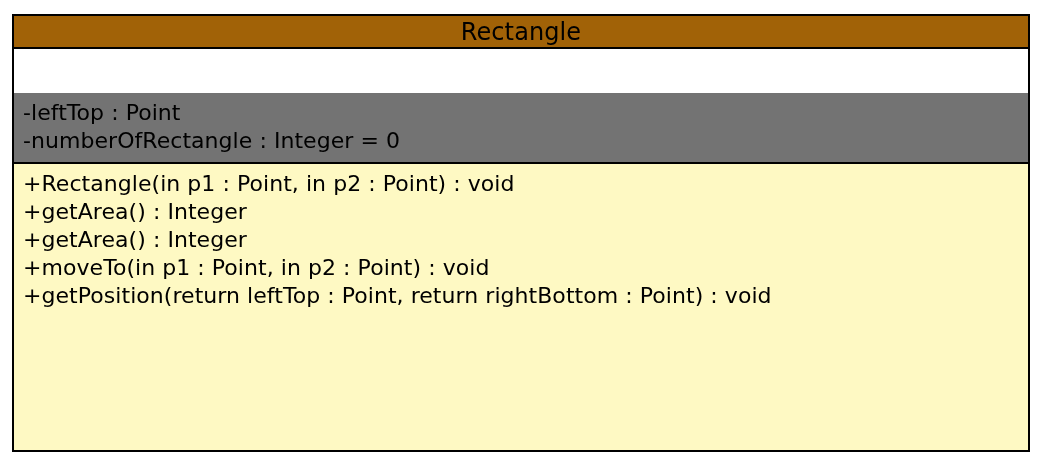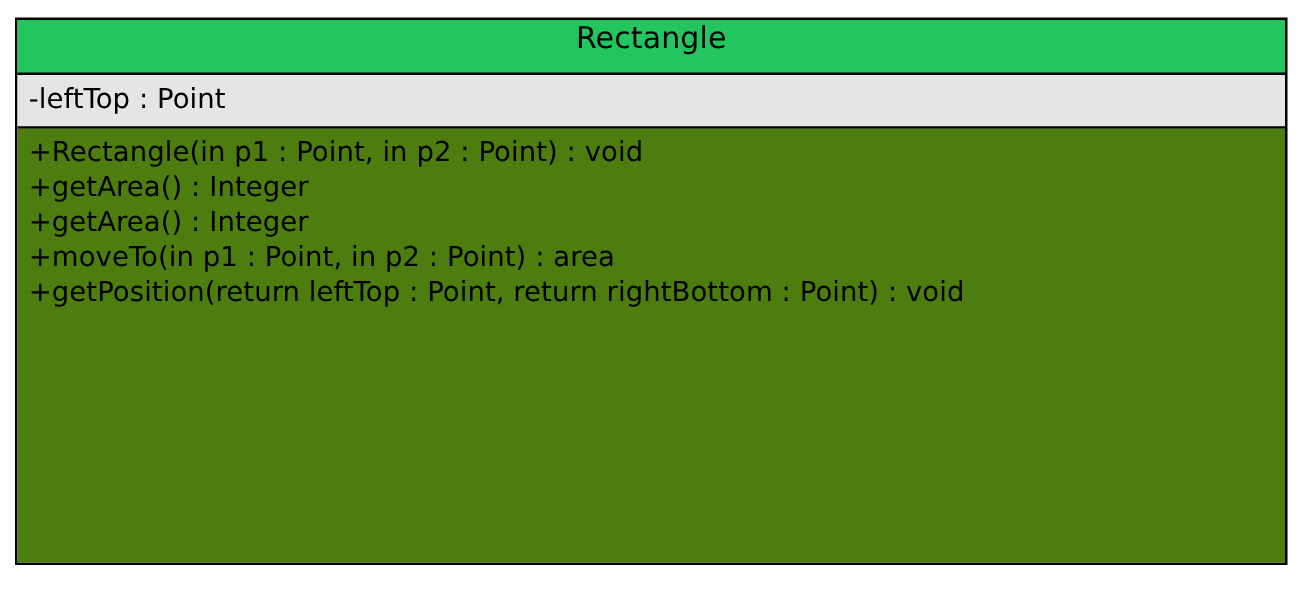--- a/index.html
+++ b/index.html
@@ -33,50 +33,51 @@
     box-sizing: border-box;
     border: 2px solid #000000;
     background: #ffffff;
     display: flex;
     flex-direction: column;
   }
 
   
   .compartment-name {
     box-sizing: border-box;
-    height: 44px;
+    height: 33px;
     border-bottom: 2px solid #000000;
     display: flex;
-    align-items: flex-start;
+    align-items: center;
     justify-content: center;
-    background: #22c55e;
+    background: #a16207;
   }
   .class-title {
     font-size: 24px;
     line-height: 28px;
     font-weight: 400;
     letter-spacing: 0.1px;
     color: #000000;
     white-space: nowrap;
   }
 
   
   .compartment-attributes {
     box-sizing: border-box;
     border-bottom: 2px solid #000000;
     padding: 6px 0 7px 0;
-    background: #e5e5e5;
+    background: #737373;
+    margin-top: 44px;
   }
 
   
   .compartment-operations {
     box-sizing: border-box;
     padding: 6px 0 0 0;
     flex: 1 1 auto;
-    background: #4d7c0f;
+    background: #fef9c3;
   }
 
   
   .member-list {
     margin: 0;
     padding: 0;
     list-style: none;
   }
   .member {
     font-size: 22px;
@@ -94,28 +95,29 @@
 
   <div class="uml-class">
 
     <div class="compartment-name">
       <div class="class-title">Rectangle</div>
     </div>
 
     <div class="compartment-attributes">
       <ul class="member-list">
         <li class="member">-leftTop : Point</li>
+        <li class="member">-numberOfRectangle : Integer = 0</li>
       </ul>
     </div>
 
     <div class="compartment-operations">
       <ul class="member-list">
         <li class="member">+Rectangle(in p1 : Point, in p2 : Point) : void</li>
         <li class="member">+getArea() : Integer</li>
         <li class="member">+getArea() : Integer</li>
-        <li class="member">+moveTo(in p1 : Point, in p2 : Point) : area</li>
+        <li class="member">+moveTo(in p1 : Point, in p2 : Point) : void</li>
         <li class="member">+getPosition(return leftTop : Point, return rightBottom : Point) : void</li>
       </ul>
     </div>
 
   </div>
 
 </div>
 
 </body></html>

